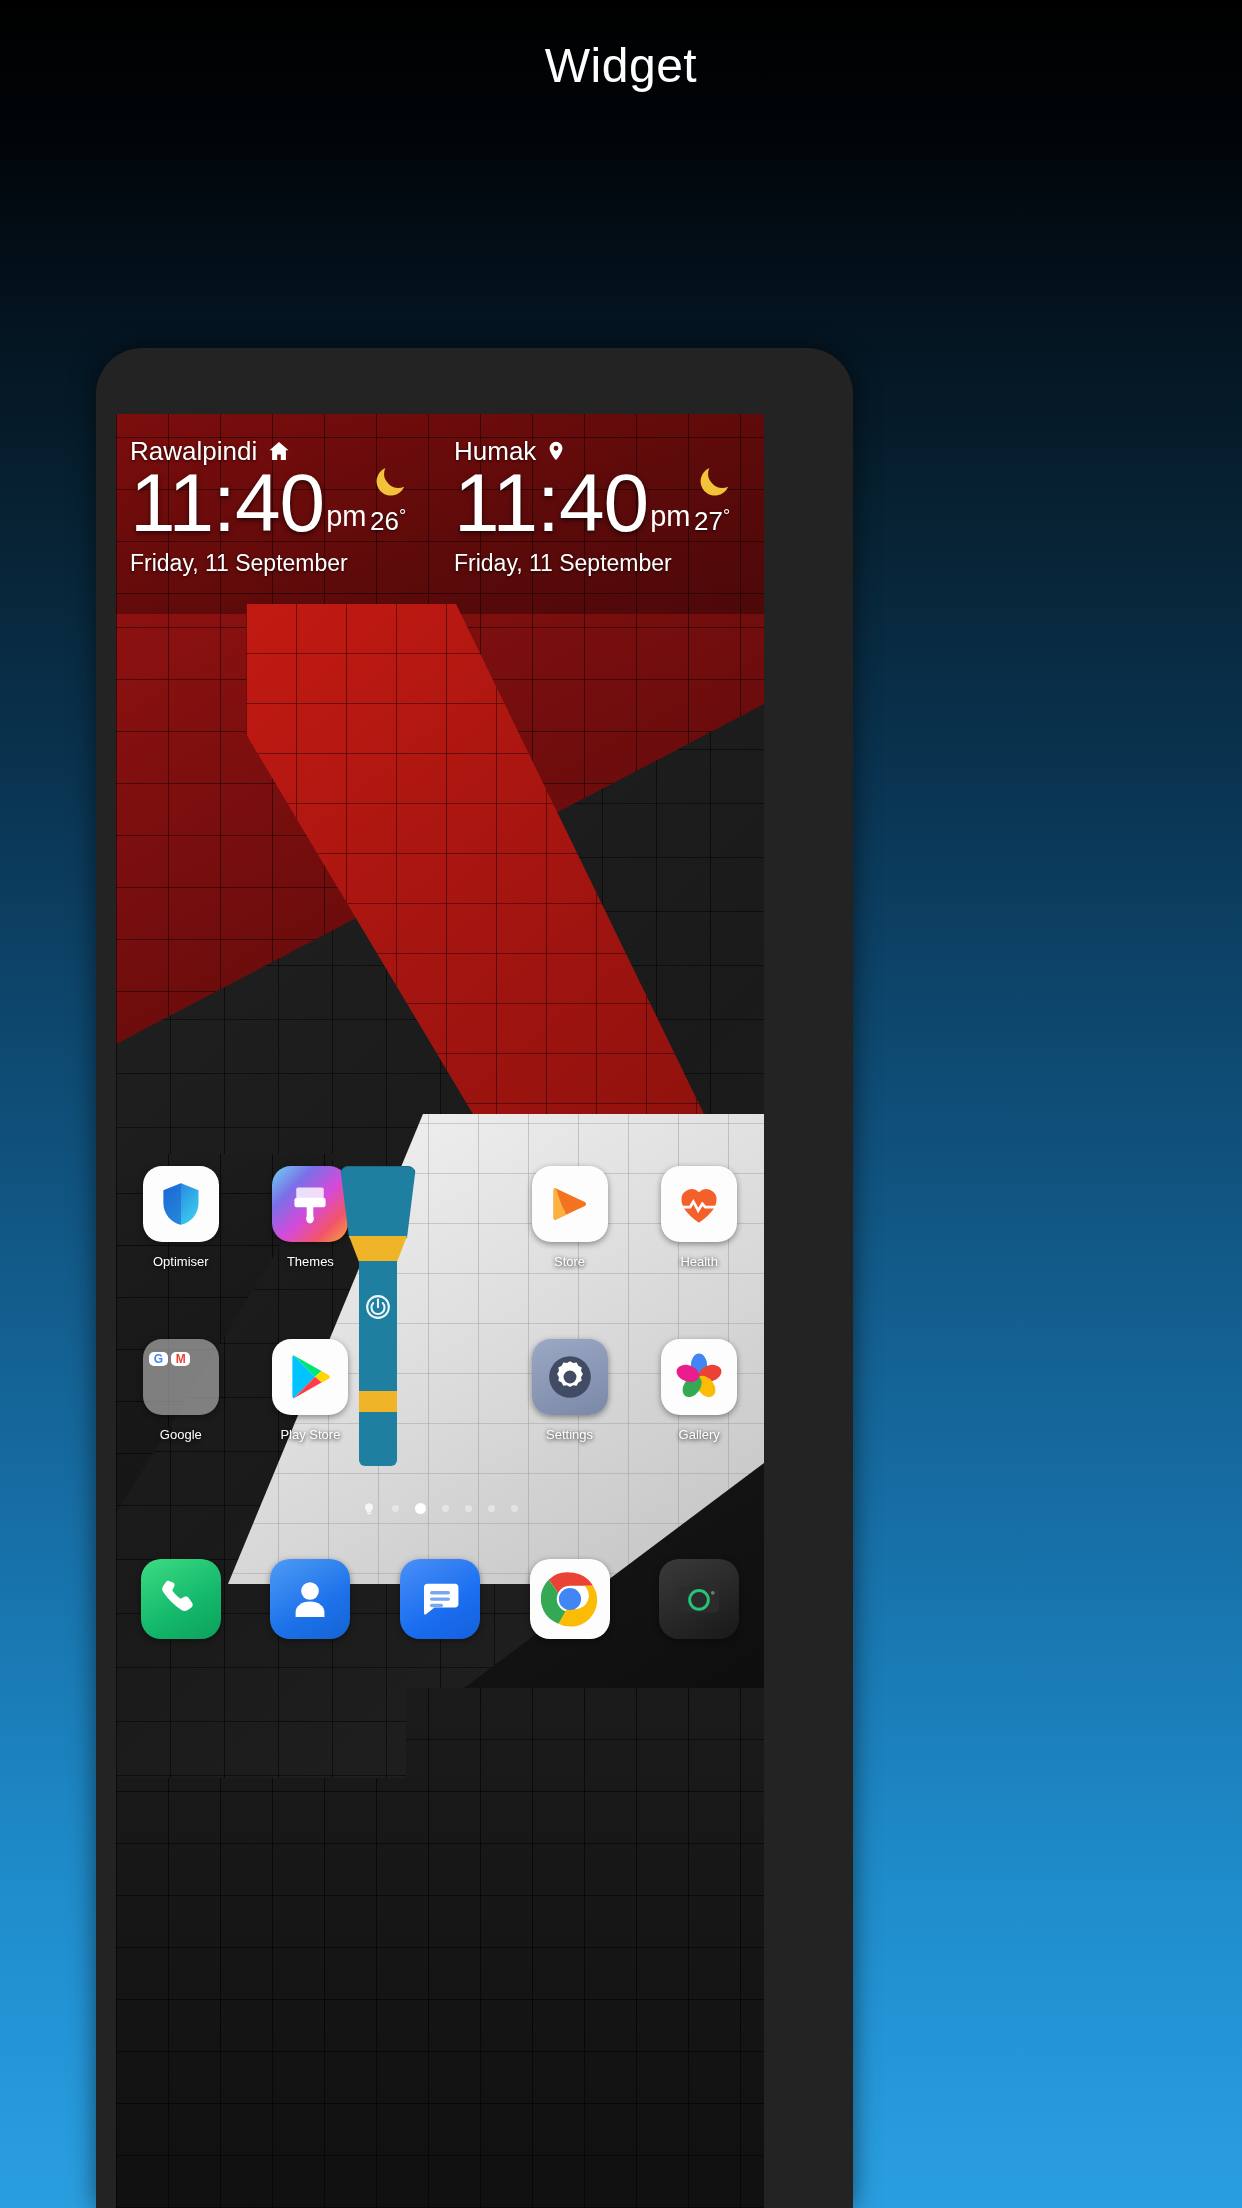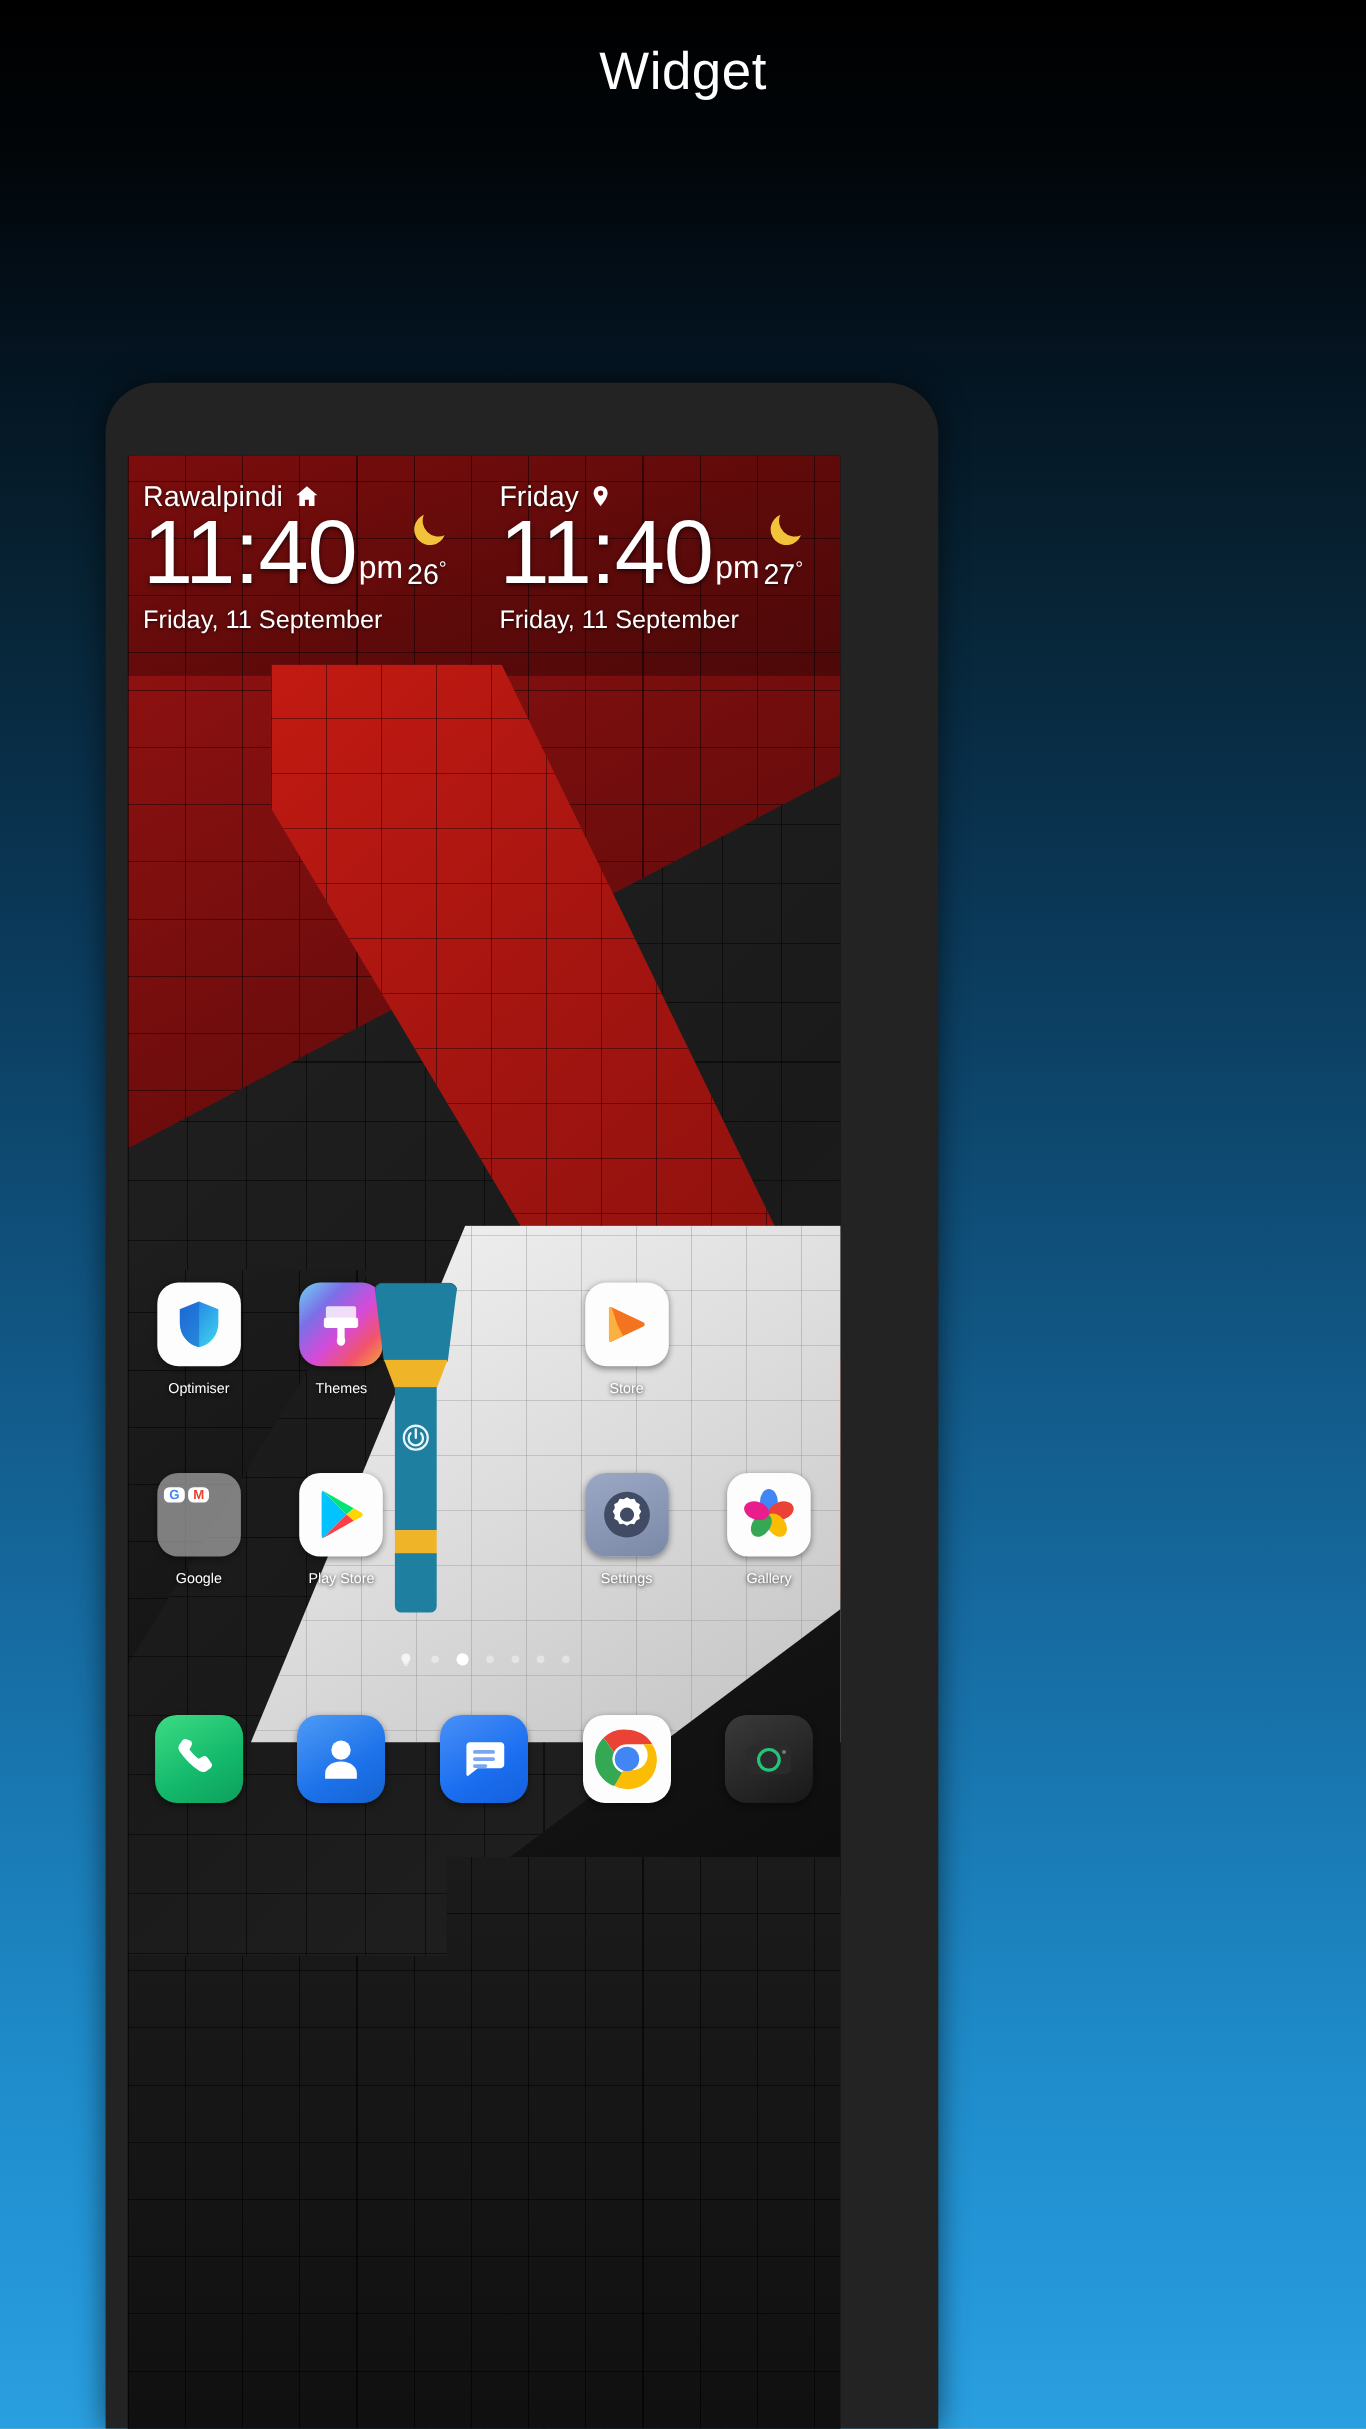--- a/index.html
+++ b/index.html
@@ -218,21 +218,21 @@
             </svg>
           </span>
           <div>
             <span class="temp">26</span><span class="temp" style="font-size:18px;vertical-align:top">°</span>
           </div>
         </div>
       </div>
 
       <div class="clock-col">
         <div class="city-row">
-          <span class="city-name">Friday</span>
+          <span class="city-name">Humak</span>
           <span class="city-ico">
             <svg width="22" height="24" viewBox="0 0 24 24" fill="#fff">
               <path d="M12 2a7 7 0 0 0-7 7c0 5.2 7 13 7 13s7-7.8 7-13a7 7 0 0 0-7-7zm0 9.6A2.6 2.6 0 1 1 12 6.4a2.6 2.6 0 0 1 0 5.2z"></path>
             </svg>
           </span>
         </div>
         <div class="time-row">
           <span class="time-big">11:40</span>
           <span class="time-ampm">pm</span>
         </div>
@@ -285,20 +285,29 @@
       <div class="cell">
         <div class="icon-box icon-white">
           <svg width="48" height="48" viewBox="0 0 24 24">
             <path d="M5 4.2 19.4 11c.9.45.9 1.55 0 2L5 19.8c-.55.26-1.2-.1-1.2-.8V5c0-.7.65-1.06 1.2-.8z" fill="#f47321"></path>
             <path d="M5 4.2c-.55-.26-1.2.1-1.2.8v14c0 .7.65 1.06 1.2.8l5.2-2.5-2.6-5.3z" fill="#fbb040"></path>
           </svg>
         </div>
         <div class="app-label">Store</div>
       </div>
 
+      <div class="cell">
+        <div class="icon-box icon-white">
+          <svg width="52" height="50" viewBox="0 0 24 24">
+            <path d="M12 21s-8.4-5.2-8.4-11A4.9 4.9 0 0 1 12 6.4 4.9 4.9 0 0 1 20.4 10c0 5.8-8.4 11-8.4 11z" fill="#f4602a"></path>
+            <path d="M3.6 13.5h4.1l1.6-2.6 2.3 4.2 2-3.2 1.4 1.6h5" stroke="#fff" stroke-width="1.3" fill="none" stroke-linecap="round"></path>
+          </svg>
+        </div>
+        <div class="app-label">Health</div>
+      </div>
     </div>
 
     <div class="grid-row" style="top:925px">
 
       <div class="cell">
         <div class="icon-box icon-folder">
           <span class="mini" style="color:#4285f4">G</span>
           <span class="mini" style="color:#ea4335">M</span>
           <span class="mini" style="background:#34a853"></span>
           <span class="mini" style="background:#ff0000"></span>

